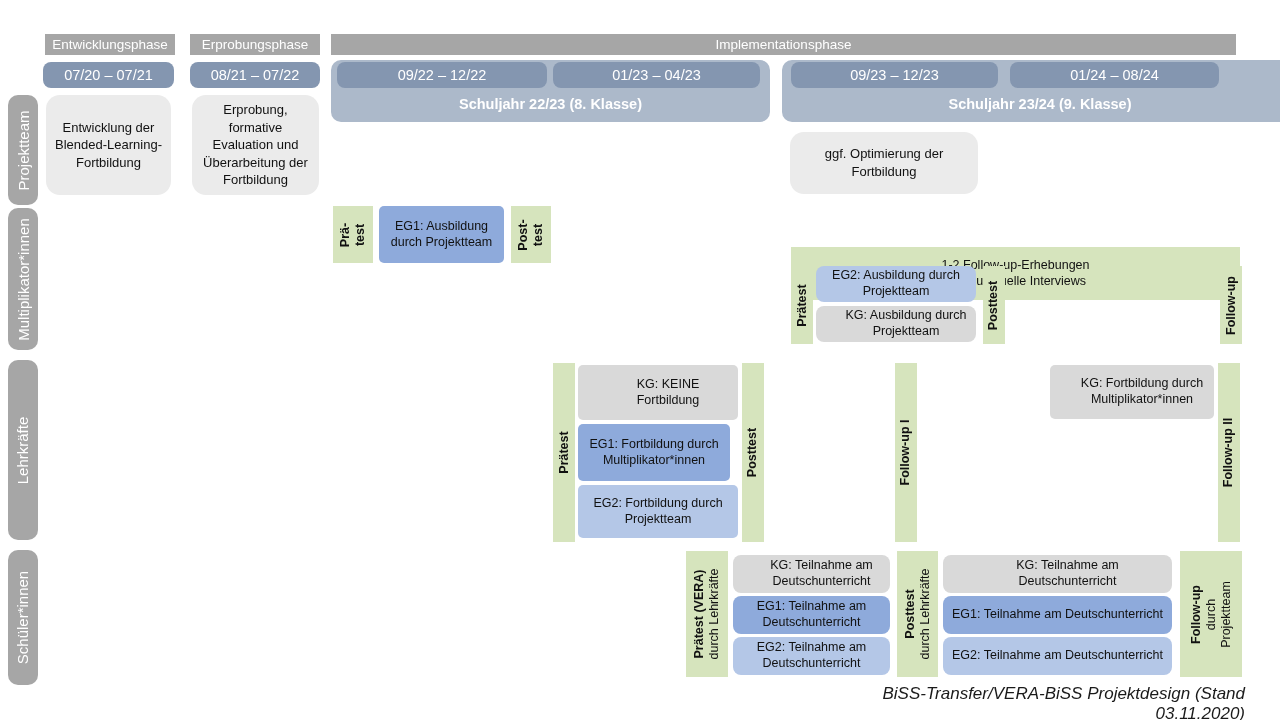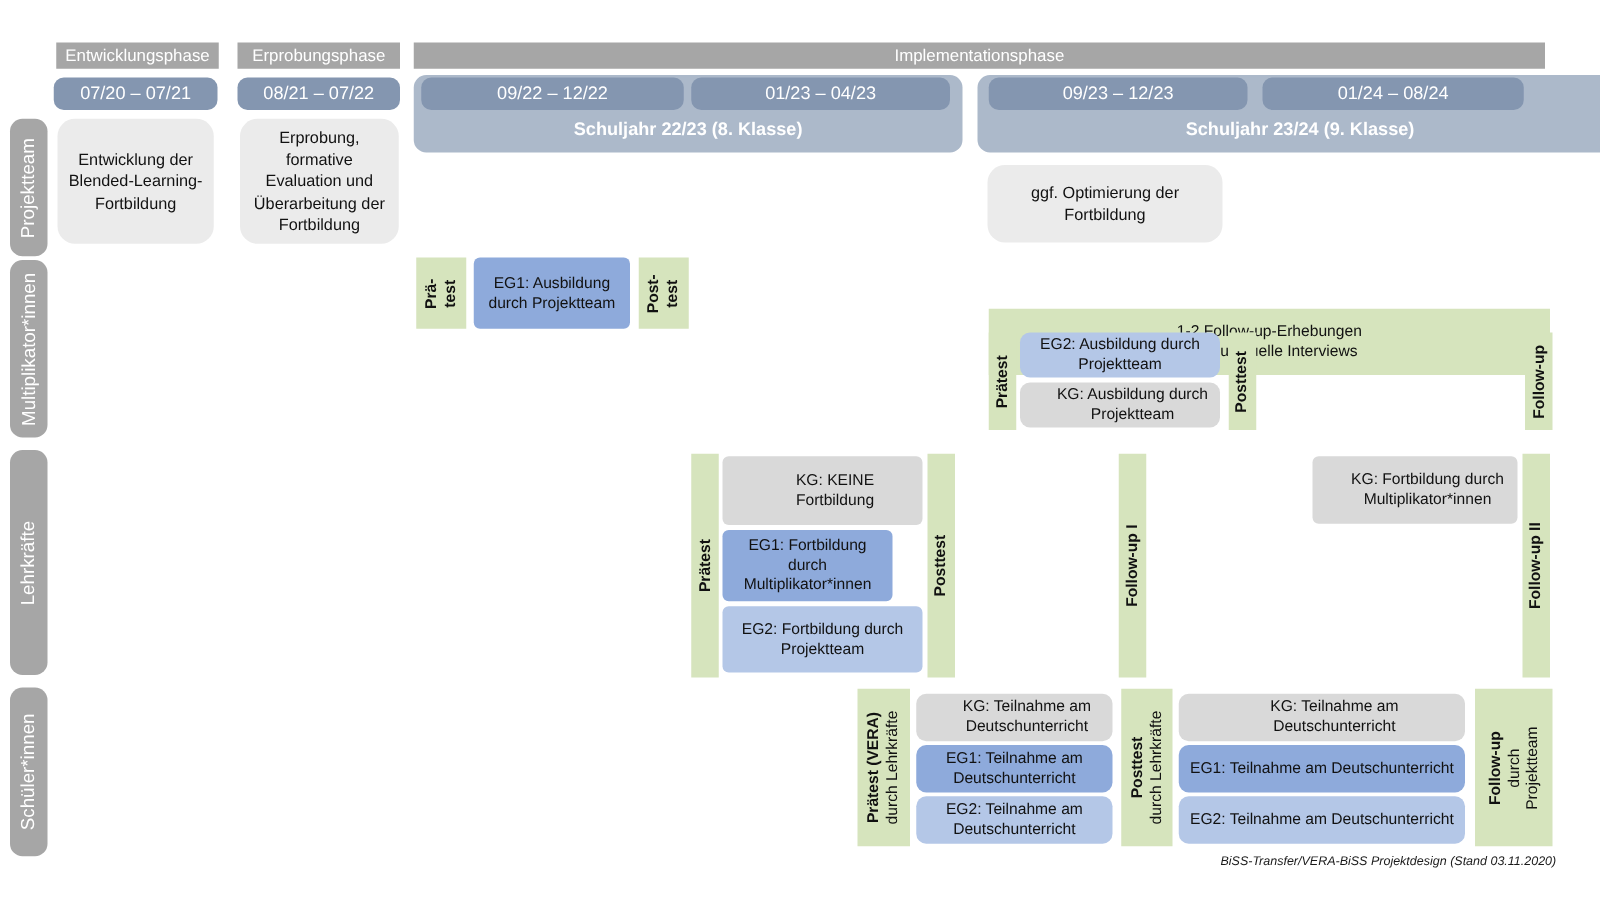--- a/index.html
+++ b/index.html
@@ -48,21 +48,21 @@
   
   .vwrap{display:flex;align-items:center;justify-content:center;z-index:2;}
   .gbar{background:var(--green);}
   .rowlab{background:var(--phase-gray);border-radius:10px;}
   .vrot{transform:rotate(-90deg);white-space:nowrap;text-align:center;font-size:12.5px;line-height:15px;}
   .vrot .line{display:block;}
   .rowlab .vrot{color:#ffffff;font-size:15px;}
   .gbar .vrot{font-weight:bold;}
   .gbar .vrot .sub{font-weight:normal;}
 
-  .footer{font-style:italic;font-size:10px;text-align:right;color:#1a1a1a;}
+  .footer{font-style:italic;font-size:17px;text-align:right;color:#1a1a1a;}
 </style>
 </head>
 <body>
 
 <div class="canvas">
 
   <div class="abs hdr" style="left:45px;top:34px;width:130px;height:21px">Entwicklungsphase</div>
   <div class="abs hdr" style="left:190px;top:34px;width:130px;height:21px">Erprobungsphase</div>
   <div class="abs hdr" style="left:331px;top:34px;width:905px;height:21px">Implementationsphase</div>
 
@@ -138,21 +138,21 @@
   <div class="abs vwrap gbar" style="left:1220px;top:266px;width:22px;height:78px">
     <span class="vrot">Follow-up</span>
   </div>
 
   <div class="abs vwrap gbar" style="left:553px;top:363px;width:22px;height:179px">
     <span class="vrot">Prätest</span>
   </div>
   <div class="abs box kg" style="left:578px;top:365px;width:160px;height:55px">
     <span>KG: KEINE Fortbildung</span>
   </div>
-  <div class="abs box eg1" style="left:578px;top:424px;width:136px;height:57px">
+  <div class="abs box eg1" style="left:578px;top:424px;width:152px;height:57px">
     <span>EG1: Fortbildung durch Multiplikator*innen</span>
   </div>
   <div class="abs box eg2" style="left:578px;top:485px;width:160px;height:53px">
     <span>EG2: Fortbildung durch Projektteam</span>
   </div>
   <div class="abs vwrap gbar" style="left:742px;top:363px;width:22px;height:179px">
     <span class="vrot">Posttest</span>
   </div>
   <div class="abs vwrap gbar" style="left:895px;top:363px;width:22px;height:179px">
     <span class="vrot">Follow-up I</span>

